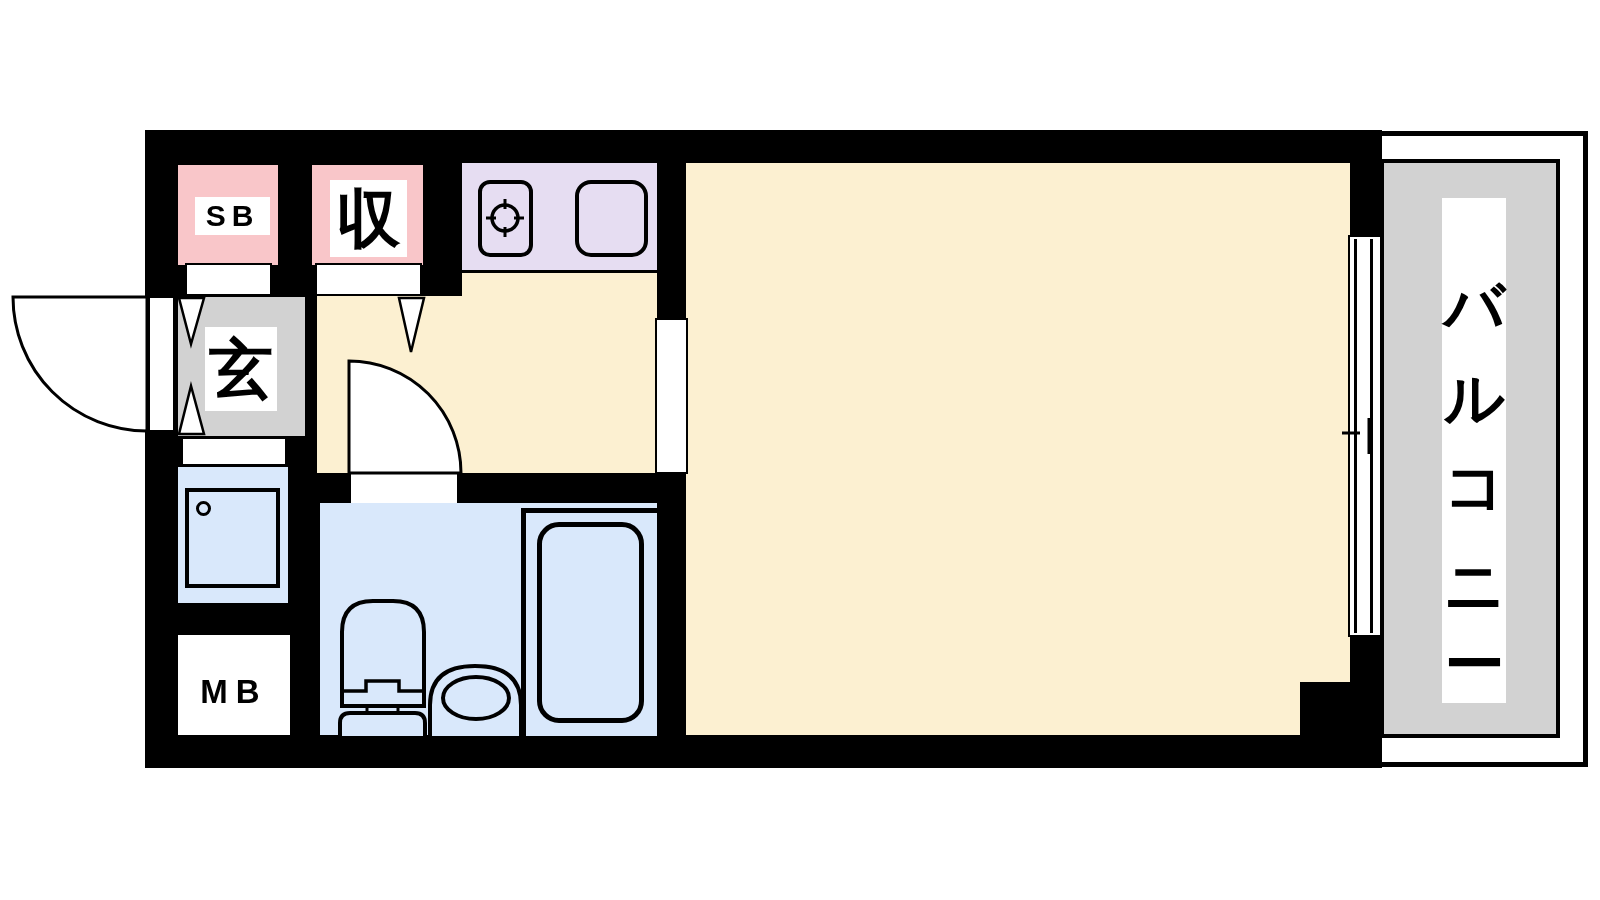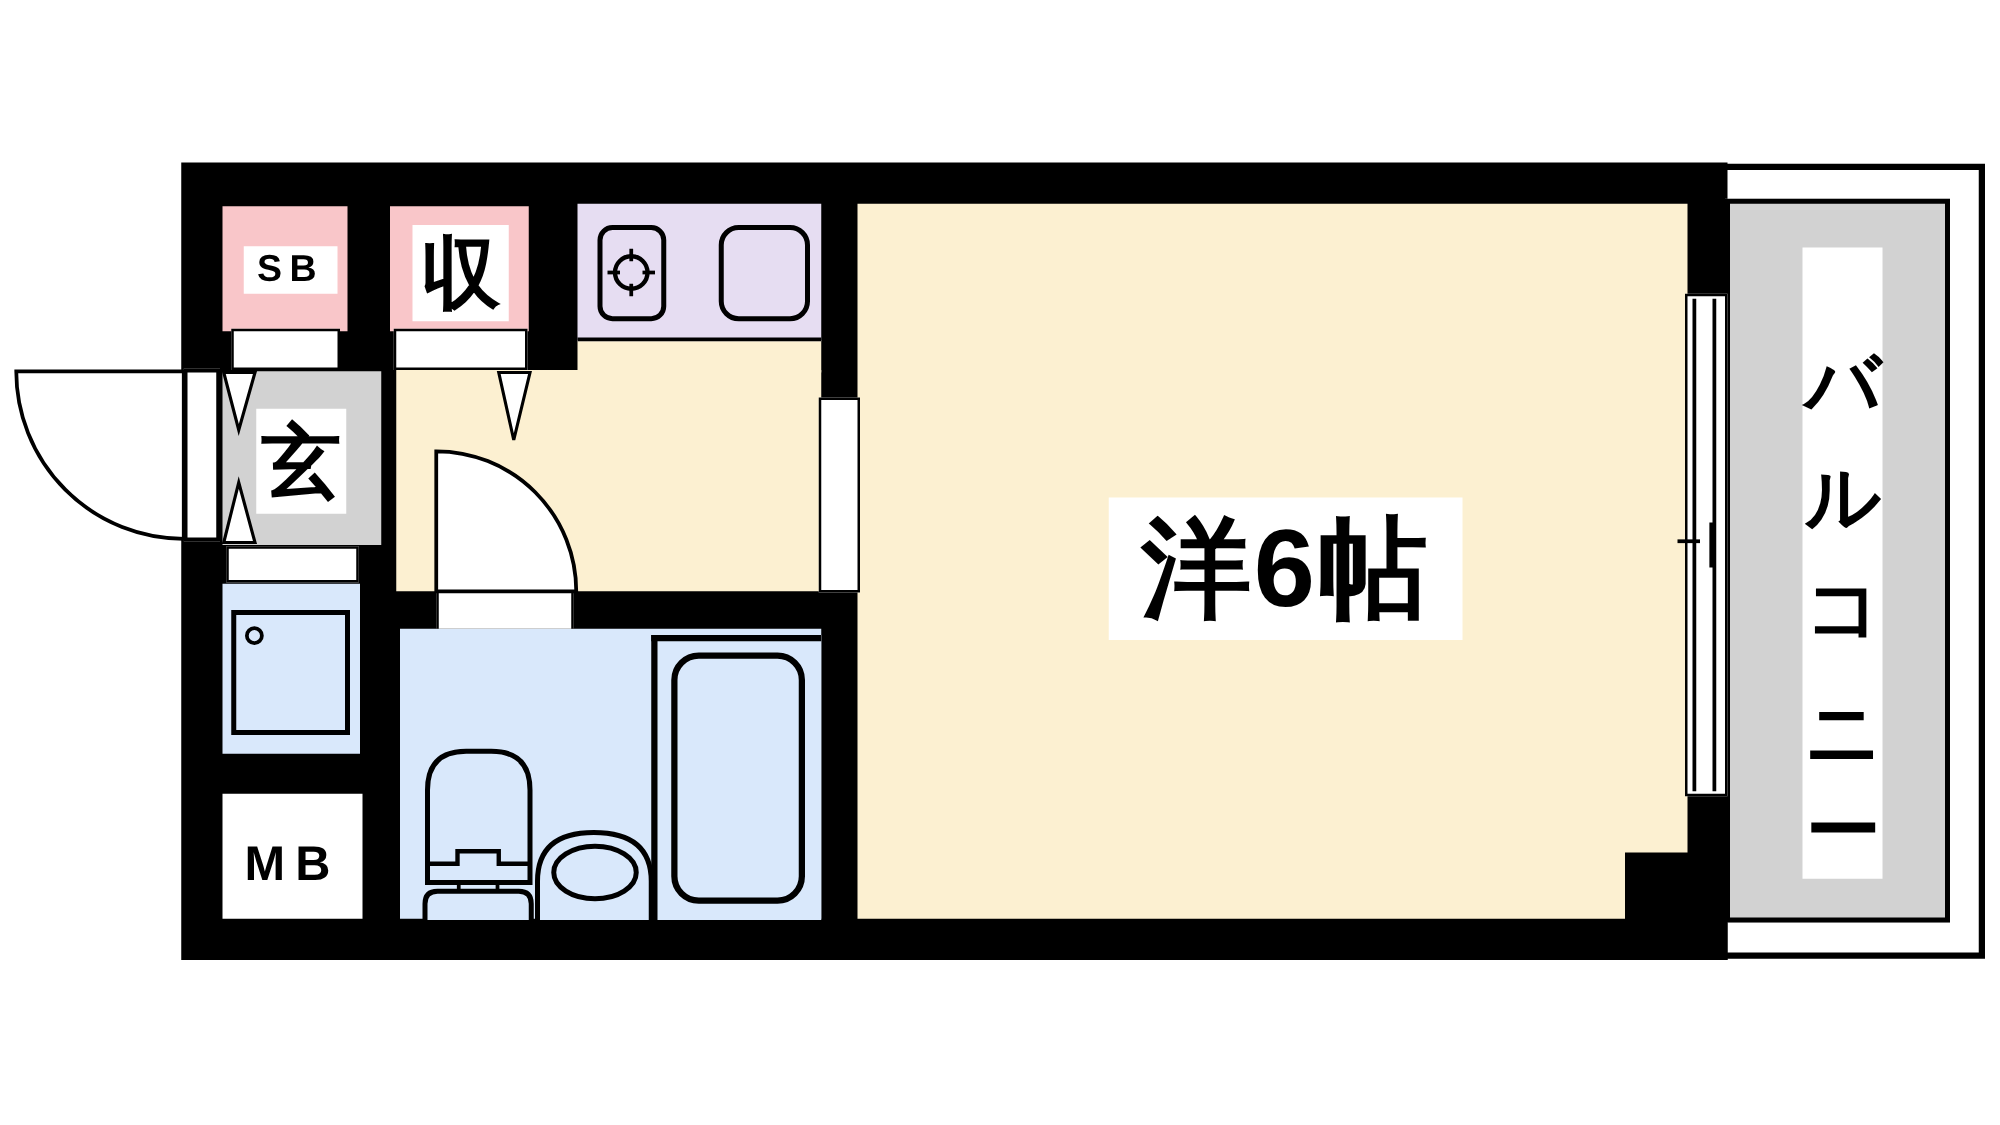--- a/index.html
+++ b/index.html
@@ -35,21 +35,21 @@
   .closet-box{left:312px;top:165px;width:111px;height:100px;background:#f9c6c9;}
   .closet-label{left:330px;top:180px;width:77px;height:77px;font-size:64px;}
   .closet-gap{left:315px;top:263px;width:107px;height:33px;background:#fff;border:2px solid #000;}
   .genkan{left:178px;top:297px;width:127px;height:139px;background:#d2d2d2;}
   .genkan-label{left:205px;top:327px;width:72px;height:84px;font-size:64px;}
   .wash-gap{left:181px;top:437px;width:106px;height:29px;background:#fff;border:2px solid #000;}
   .wash-pan{left:178px;top:467px;width:110px;height:136px;background:#d9e8fb;}
   .wash-square{left:185px;top:488px;width:95px;height:100px;border:4px solid #000;background:#d9e8fb;}
   .wash-circle{left:196px;top:501px;width:15px;height:15px;border:3px solid #000;border-radius:50%;background:#d9e8fb;}
   .mb-box{left:178px;top:635px;width:112px;height:100px;background:#fff;}
-  .mb-label{left:178px;top:635px;width:112px;height:112px;font-size:39px;letter-spacing:8px;font-weight:600;background:transparent;}
+  .mb-label{left:178px;top:635px;width:112px;height:112px;font-size:33px;letter-spacing:8px;font-weight:600;background:transparent;}
   .bathroom{left:320px;top:503px;width:337px;height:232px;background:#d9e8fb;}
   .bath-doorway{left:349px;top:474px;width:110px;height:29px;background:#fff;border-left:2px solid #000;border-right:2px solid #000;}
   .tub-enclosure{left:521px;top:508px;width:136px;height:228px;background:#d9e8fb;border-left:5px solid #000;border-top:5px solid #000;}
   .tub{left:537px;top:522px;width:107px;height:201px;border:5px solid #000;border-radius:22px;background:#d9e8fb;}
   .room-door-opening{left:655px;top:318px;width:33px;height:156px;background:#fff;border:2px solid #000;}
   .entry-leaf{left:147px;top:295px;width:29px;height:138px;background:#fff;border:3px solid #000;}
   .room-title{left:887px;top:398px;width:283px;height:114px;font-size:88px;letter-spacing:2px;}
   svg.overlay{position:absolute;left:0;top:0;width:1600px;height:900px;pointer-events:none;}
 </style>
 </head>
@@ -59,21 +59,20 @@
 
   <div class="balcony-outer"></div>
 
   <div class="building"></div>
 
   <div class="balcony-floor"></div>
   <div class="balcony-label">バルコニー</div>
 
   <div class="main-room"></div>
   <div class="room-notch"></div>
-  <div class="room-title lbl">洋6帖</div>
 
   <div class="window"></div>
   <div class="win-line1"></div>
   <div class="win-line2"></div>
 
   <div class="hall"></div>
   <div class="kitchen-floor"></div>
 
   <div class="kitchen-counter"></div>
   <div class="stove"></div>

